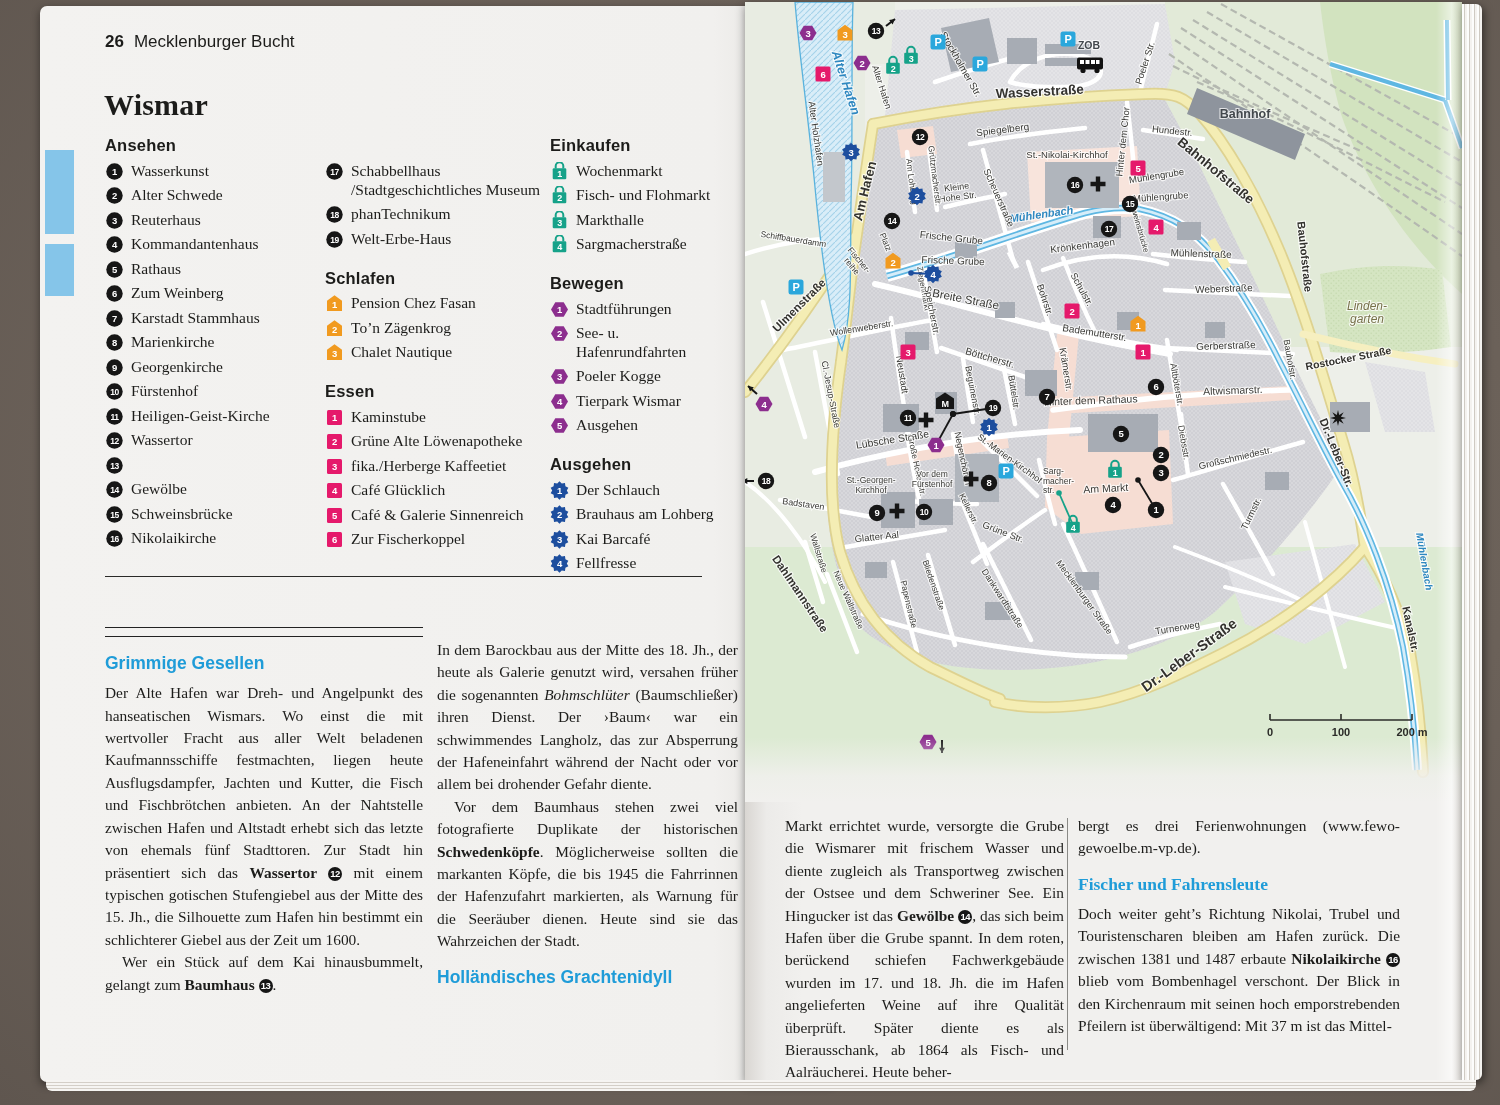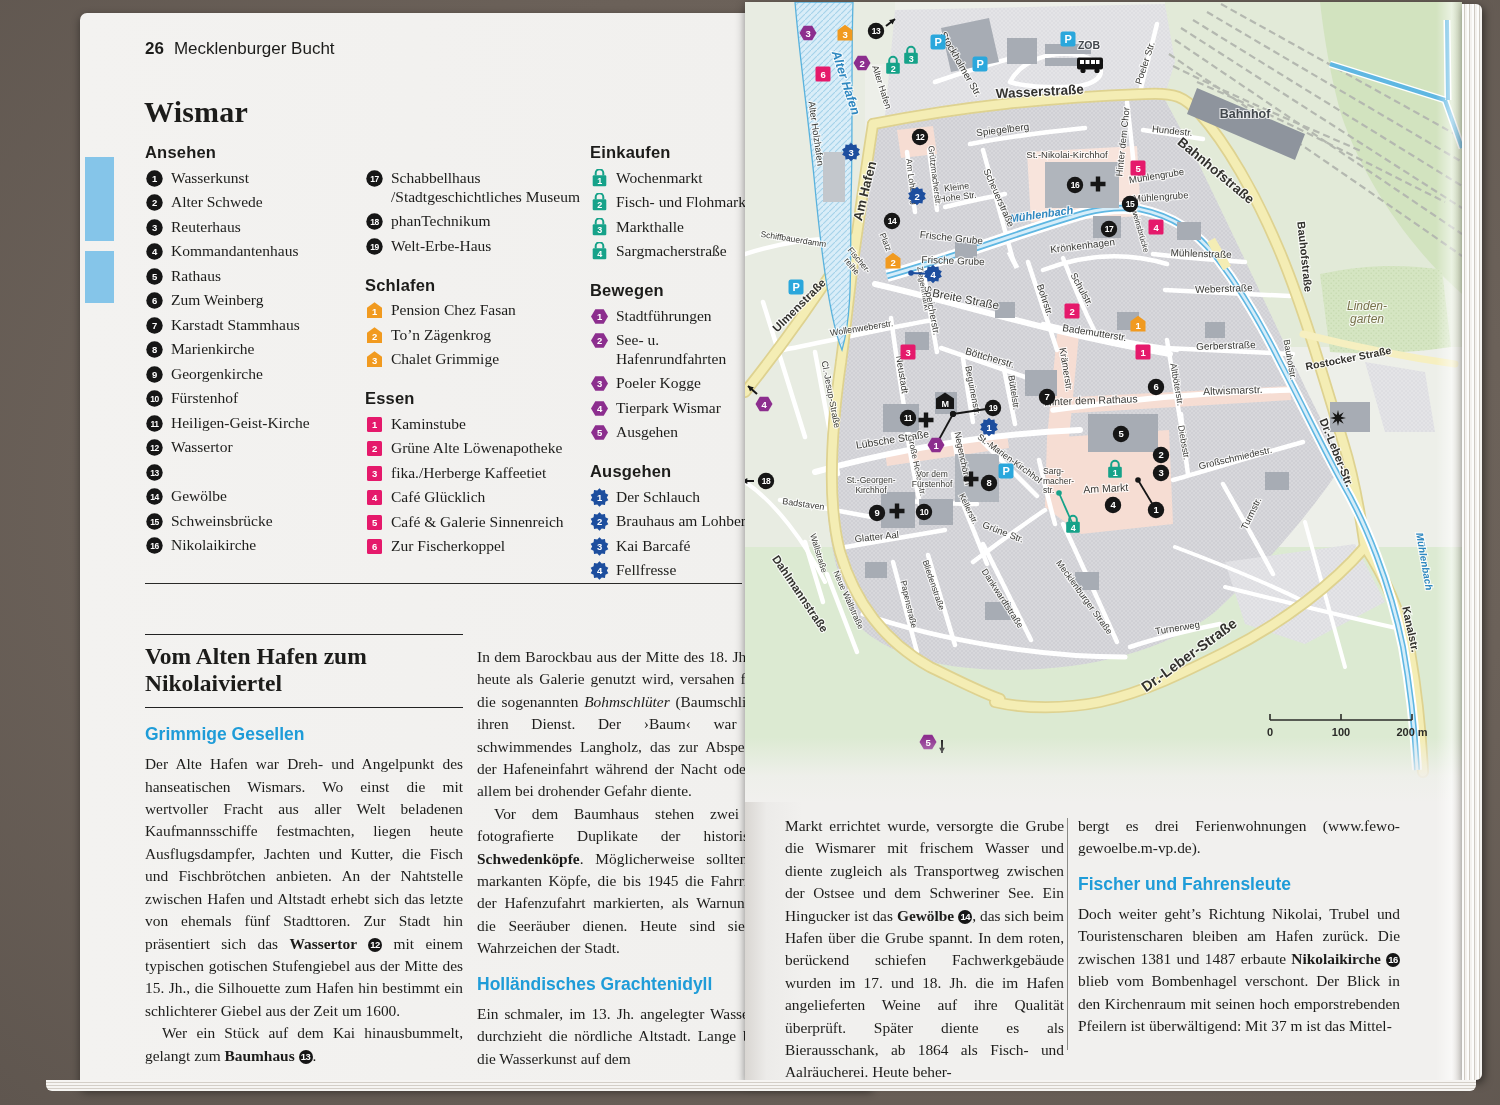--- a/index.html
+++ b/index.html
@@ -2,23 +2,23 @@
 <html lang="de"><head>
 <meta charset="utf-8">
 <style>
   html,body{margin:0;padding:0;}
   body{
     width:1500px;height:1105px;position:relative;overflow:hidden;
     background:radial-gradient(ellipse at 55% 45%, #776d64 0%, #6b6159 60%, #5f564f 100%);
     font-family:"Liberation Sans","DejaVu Sans",sans-serif;color:#1c1c1a;
   }
   .page{position:absolute;background:#f1f0ee;}
-  #left-page{left:40px;top:13px;width:792px;height:1076px;border-radius:7px 0 0 7px;
+  #left-page{left:40px;top:6px;width:792px;height:1076px;border-radius:7px 0 0 7px;
     background:linear-gradient(to right,#f3f2f0 0%,#f1f0ee 85%,#e3e1de 97%,#d8d5d1 100%);
-    box-shadow:0 3px 9px rgba(0,0,0,.45);margin-left:40px;}
+    box-shadow:0 3px 9px rgba(0,0,0,.45);}
   #right-page{left:745px;top:2px;width:717px;height:1080px;
     background:linear-gradient(to right,#d9d6d2 0%,#ecebe9 3%,#f1f0ee 8%);
     box-shadow:0 3px 9px rgba(0,0,0,.45);}
   #page-stack{position:absolute;left:1462px;top:4px;width:20px;height:1076px;border-radius:0 6px 6px 0;
     background:repeating-linear-gradient(to right,#fdfdfc 0 2px,#cfcac2 2px 3px,#f4f2ef 3px 5px);
     box-shadow:2px 3px 8px rgba(0,0,0,.5);}
   #book-bottom{position:absolute;left:46px;top:1080px;width:1430px;height:11px;border-radius:0 0 6px 6px;
     background:repeating-linear-gradient(to bottom,#f6f5f2 0 2px,#d4cfc7 2px 3px);}
   
   .tab{position:absolute;left:5px;width:29px;background:#85c5e9;}
@@ -46,21 +46,21 @@
   .ap + .ap{text-indent:17px;}
   .bluehead{font:800 17.5px/1.1 "Liberation Sans","DejaVu Sans",sans-serif;color:#1f9cd8;margin:0 0 9px 0;}
   #colA{position:absolute;left:65px;top:621px;width:318px;}
   #colA .rtop{border-top:1.5px solid #222;margin-bottom:8px;}
   #colA h2{margin:0 0 10px 0;font:700 23.5px/27px "Liberation Serif","DejaVu Serif",serif;}
   #colA .rbot{border-top:1.5px solid #222;margin-bottom:17px;}
   #colB{position:absolute;left:397px;top:633px;width:301px;}
   #colB .bluehead{margin-top:15px;}
   #rp-col1{position:absolute;left:40px;top:813px;width:279px;}
   #rp-col2{position:absolute;left:333px;top:813px;width:322px;}
-  #rp-col2 .bluehead{margin-top:15px;}
+  #rp-col2 .bluehead{margin-top:15px;font-family:Liberation Serif, serif;}
   #rp-divider{position:absolute;left:322px;top:816px;height:232px;border-left:1px solid #8a8a86;}
   .bdg{display:inline-block;width:14px;height:14px;border-radius:50%;background:#161616;color:#fff;
        font:700 9.5px/14px "Liberation Sans","DejaVu Sans",sans-serif;text-align:center;letter-spacing:-.5px;
        text-indent:0;vertical-align:1px;}
   b{font-weight:700;} i{}
   
   #map{position:absolute;left:0;top:0;}
   #right-page::after{content:"";position:absolute;right:0;top:0;width:26px;height:100%;
     background:linear-gradient(to right,rgba(255,255,255,0),rgba(255,255,255,.55) 60%,rgba(180,174,166,.35) 100%);pointer-events:none;}
   text{font-family:"Liberation Sans","DejaVu Sans",sans-serif;}
@@ -279,21 +279,21 @@
             </svg>
             <span>To’n Zägenkrog</span>
           </li>
           <li>
             <svg width="19" height="19" viewBox="-9.5 -9.5 19 19">
               <g>
                 <path d="M0,-8.2 L7.5,-2.8 L7.5,7.5 L-7.5,7.5 L-7.5,-2.8 Z" fill="#f19a1f"></path>
                 <text x="0" y="4.5" fill="#fff" text-anchor="middle" font-size="9.5" font-weight="700" letter-spacing="-0.5">3</text>
               </g>
             </svg>
-            <span>Chalet Grimmige</span>
+            <span>Chalet Nautique</span>
           </li>
         </ul>
       </div>
       <div class="lsec">
         <h3>Essen</h3>
         <ul>
           <li>
             <svg width="19" height="19" viewBox="-9.5 -9.5 19 19">
               <g>
                 <rect x="-7.5" y="-7.5" width="15" height="15" rx="1.5" fill="#e5196b"></rect>
@@ -485,37 +485,33 @@
             </svg>
             <span>Fellfresse</span>
           </li>
         </ul>
       </div>
     </div>
   <div id="legend-rule"></div>
 
   <div id="colA">
     <div class="rtop"></div>
-    <h2>Vom Alten Hafen zum Nikolaiviertel</h2>
     <div class="rbot"></div>
     <h4 class="bluehead">Grimmige Gesellen</h4>
     <div id="colA-paras">
         <p class="ap"><span>Der Alte Hafen war Dreh- und Angelpunkt des hanseatischen Wismars. Wo einst die mit wertvoller Fracht aus aller Welt beladenen Kaufmannsschiffe festmachten, liegen heute Ausflugsdampfer, Jachten und Kutter, die Fisch und Fischbrötchen anbieten. An der Nahtstelle zwischen Hafen und Altstadt erhebt sich das letzte von ehemals fünf Stadttoren. Zur Stadt hin präsentiert sich das </span><b>Wassertor </b><span class="bdg">12</span><span> mit einem typischen gotischen Stufengiebel aus der Mitte des 15. Jh., die Silhouette zum Hafen hin bestimmt ein schlichterer Giebel aus der Zeit um 1600.</span></p>
         <p class="ap"><span>Wer ein Stück auf dem Kai hinausbummelt, gelangt zum </span><b>Baumhaus </b><span class="bdg">13</span><span>.</span></p>
       </div>
   </div>
   <div id="colB">
     <div id="colB-paras">
         <p class="ap"><span>In dem Barockbau aus der Mitte des 18. Jh., der heute als Galerie genutzt wird, versahen früher die sogenannten </span><i>Bohmschlüter</i><span> (Baumschließer) ihren Dienst. Der ›Baum‹ war ein schwimmendes Langholz, das zur Absperrung der Hafeneinfahrt während der Nacht oder vor allem bei drohender Gefahr diente.</span></p>
         <p class="ap"><span>Vor dem Baumhaus stehen zwei viel fotografierte Duplikate der historischen </span><b>Schwedenköpfe</b><span>. Möglicherweise sollten die markanten Köpfe, die bis 1945 die Fahrrinnen der Hafenzufahrt markierten, als Warnung für die Seeräuber dienen. Heute sind sie das Wahrzeichen der Stadt.</span></p>
       </div>
     <h4 class="bluehead">Holländisches Grachtenidyll</h4>
-    <div id="colB-paras2">
-        <p class="ap"><span>Ein schmaler, im 13. Jh. angelegter Wasserlauf durchzieht die nördliche Altstadt. Lange bevor die Wasserkunst auf dem</span></p>
-      </div>
   </div>
 </div>
 
 <div class="page" id="right-page">
   <svg id="map" width="717" height="800" viewBox="0 0 717 800">
     <defs>
       <pattern id="dg" width="4" height="4" patternUnits="userSpaceOnUse">
         <rect width="4" height="4" fill="#d8d8dc"></rect>
           <circle cx="1" cy="1" r=".75" fill="#c4c4cb"></circle>
           <circle cx="3" cy="3" r=".75" fill="#c4c4cb"></circle>

